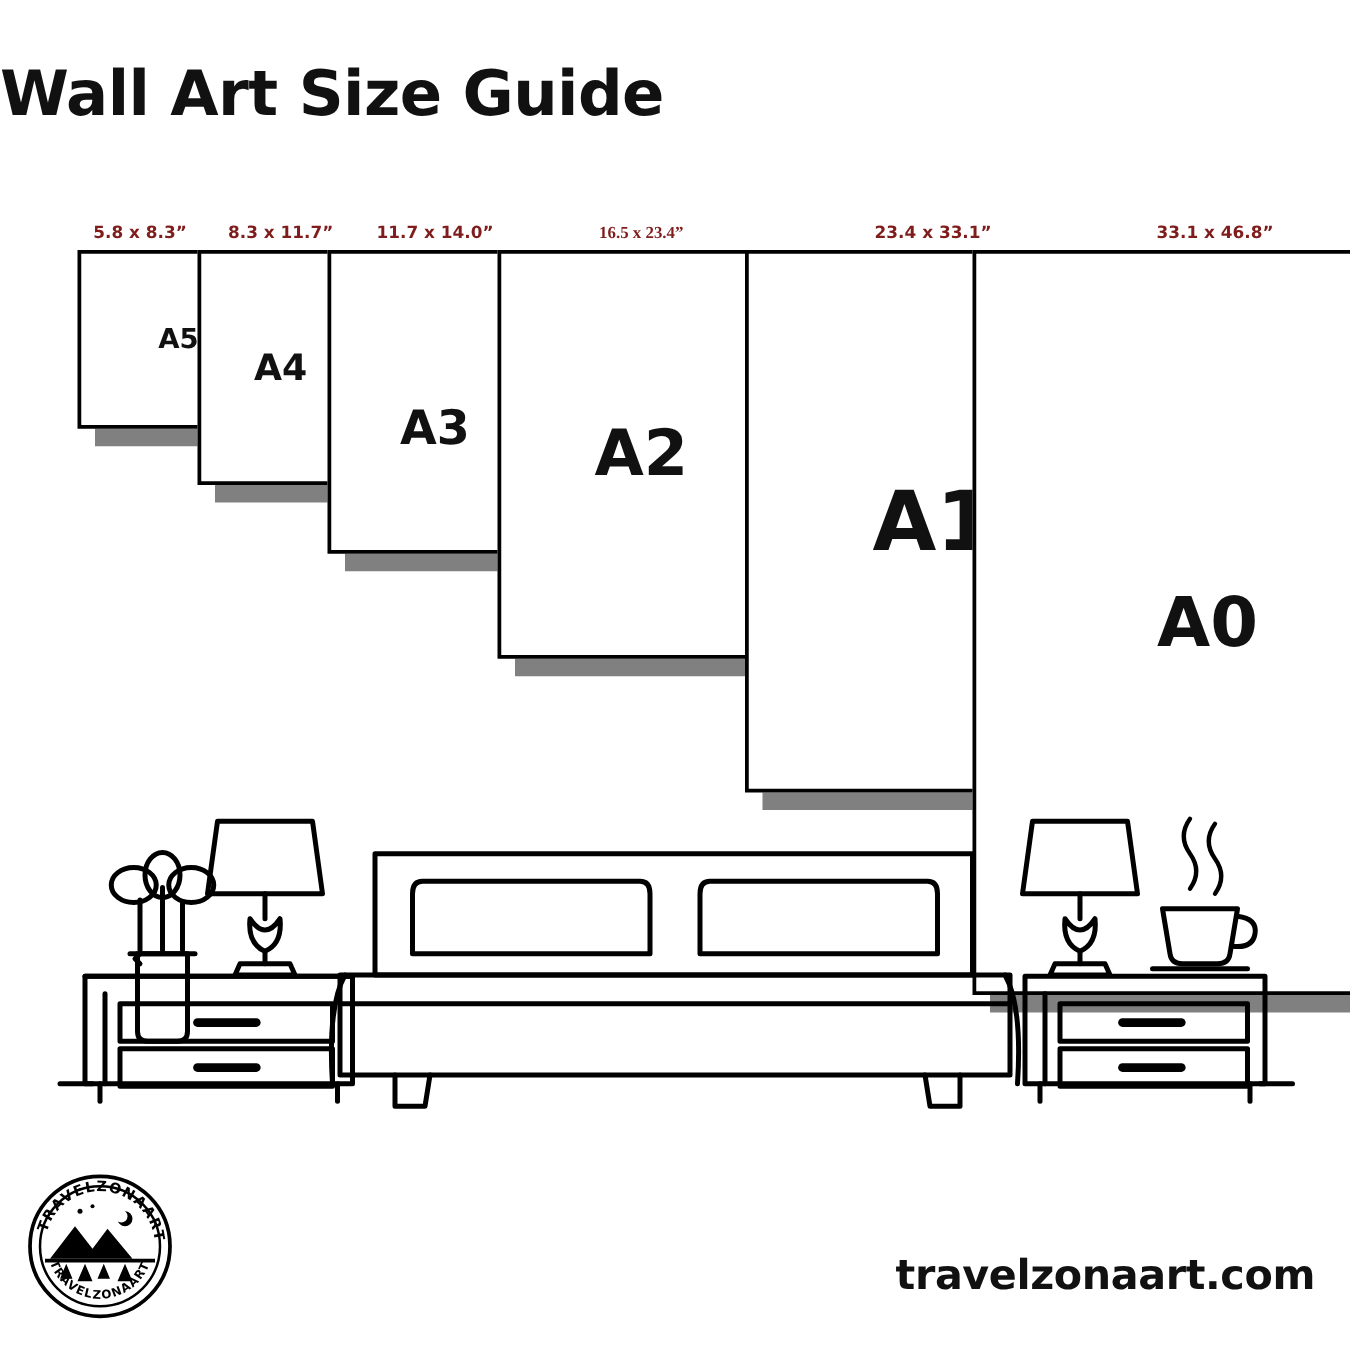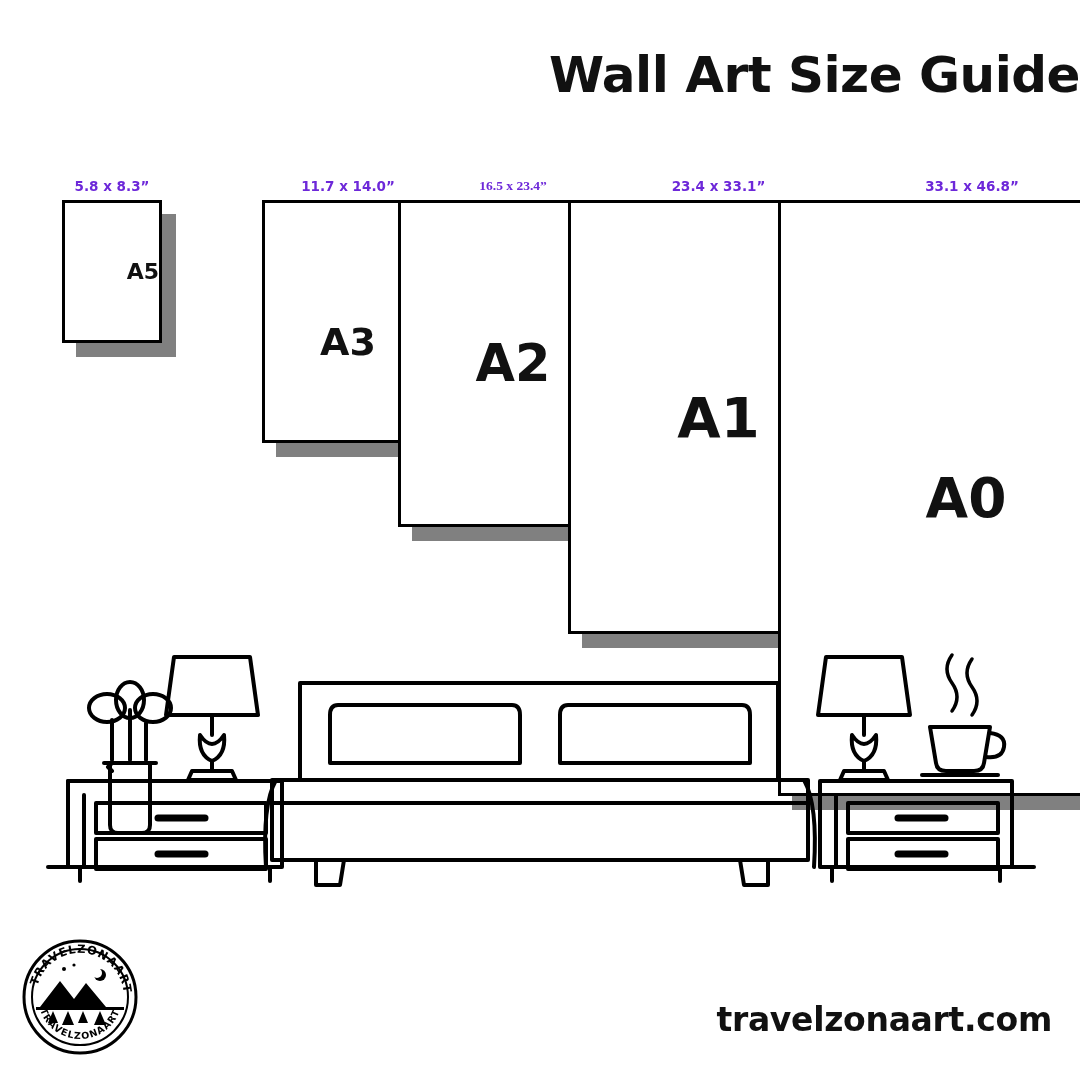--- a/index.html
+++ b/index.html
@@ -14,21 +14,21 @@
     overflow: hidden;
     font-family: "DejaVu Sans", "Liberation Sans", sans-serif;
     color: #000000;
   }
 
   #page-title {
     position: absolute;
     top: 46px;
     left: 0;
     width: 1080px;
-    text-align: right;
+    text-align: left;
     font-size: 50px;
     font-weight: 800;
     letter-spacing: -0.5px;
     color: #111111;
   }
 
   
   #poster-row {
     position: absolute;
     left: 0;
@@ -40,21 +40,21 @@
     position: absolute;
     bottom: 0;
   }
   .poster-dim {
     position: absolute;
     left: 50%;
     transform: translateX(-50%);
     white-space: nowrap;
     font-size: 13.5px;
     font-weight: 700;
-    color: #6d28d9;
+    color: #7f1d1d;
   }
   .poster-shadow {
     position: absolute;
     background: #808080;
     left: 14px;
     top: 14px;
   }
   .poster-frame {
     position: absolute;
     left: 0;
@@ -106,39 +106,46 @@
 <div id="page-title">Wall Art Size Guide</div>
 
 <div id="poster-row">
     <div class="poster-group" style="left: 62px; width: 118px; height: 161px; top: 30px; bottom: auto;">
       <div class="poster-dim" style="top: -22px; left: 50px;">5.8 x 8.3”</div>
       <div class="poster-shadow" style="width: 100px; height: 143px;"></div>
       <div class="poster-frame" style="width: 100px; height: 143px; justify-content: flex-end;">
         <div class="poster-label" style="font-size: 22px;">A5</div>
       </div>
     </div>
+    <div class="poster-group" style="left: 158px; width: 151px; height: 206px; top: 30px; bottom: auto;">
+      <div class="poster-dim" style="top: -22px; left: 66.5px;">8.3 x 11.7”</div>
+      <div class="poster-shadow" style="width: 133px; height: 188px;"></div>
+      <div class="poster-frame" style="width: 133px; height: 188px;">
+        <div class="poster-label" style="font-size: 29px;">A4</div>
+      </div>
+    </div>
     <div class="poster-group" style="left: 262px; width: 190px; height: 261px; top: 30px; bottom: auto;">
       <div class="poster-dim" style="top: -22px; left: 86px;">11.7 x 14.0”</div>
       <div class="poster-shadow" style="width: 172px; height: 243px;"></div>
       <div class="poster-frame" style="width: 172px; height: 243px;">
         <div class="poster-label" style="font-size: 38px; margin-top: 40px;">A3</div>
       </div>
     </div>
     <div class="poster-group" style="left: 398px; width: 248px; height: 345px; top: 30px; bottom: auto;">
       <div class="poster-dim" style="top: -22px; left: 115px; font-family: Liberation Serif, serif;">16.5 x 23.4”</div>
       <div class="poster-shadow" style="width: 230px; height: 327px;"></div>
       <div class="poster-frame" style="width: 230px; height: 327px; text-align: right;">
         <div class="poster-label" style="font-size: 51px;">A2</div>
       </div>
     </div>
-    <div class="poster-group" style="left: 568px; width: 319px; height: 452px; top: 30px; bottom: auto;">
+    <div class="poster-group" style="left: 596px; width: 319px; height: 452px; top: 30px; bottom: auto;">
       <div class="poster-dim" style="top: -22px; left: 150.5px;">23.4 x 33.1”</div>
       <div class="poster-shadow" style="width: 301px; height: 434px;"></div>
       <div class="poster-frame" style="width: 301px; height: 434px;">
-        <div class="poster-label" style="font-size: 56px;">A1</div>
+        <div class="poster-label" style="font-size: 66px;">A1</div>
       </div>
     </div>
     <div class="poster-group" style="left: 778px; width: 394px; height: 614px; top: 30px; bottom: auto;">
       <div class="poster-dim" style="top: -22px; left: 176px; margin-left: 18px;">33.1 x 46.8”</div>
       <div class="poster-shadow" style="width: 376px; height: 596px;"></div>
       <div class="poster-frame" style="width: 376px; height: 596px;">
         <div class="poster-label" style="font-size: 55px;">A0</div>
       </div>
     </div>
   </div>

